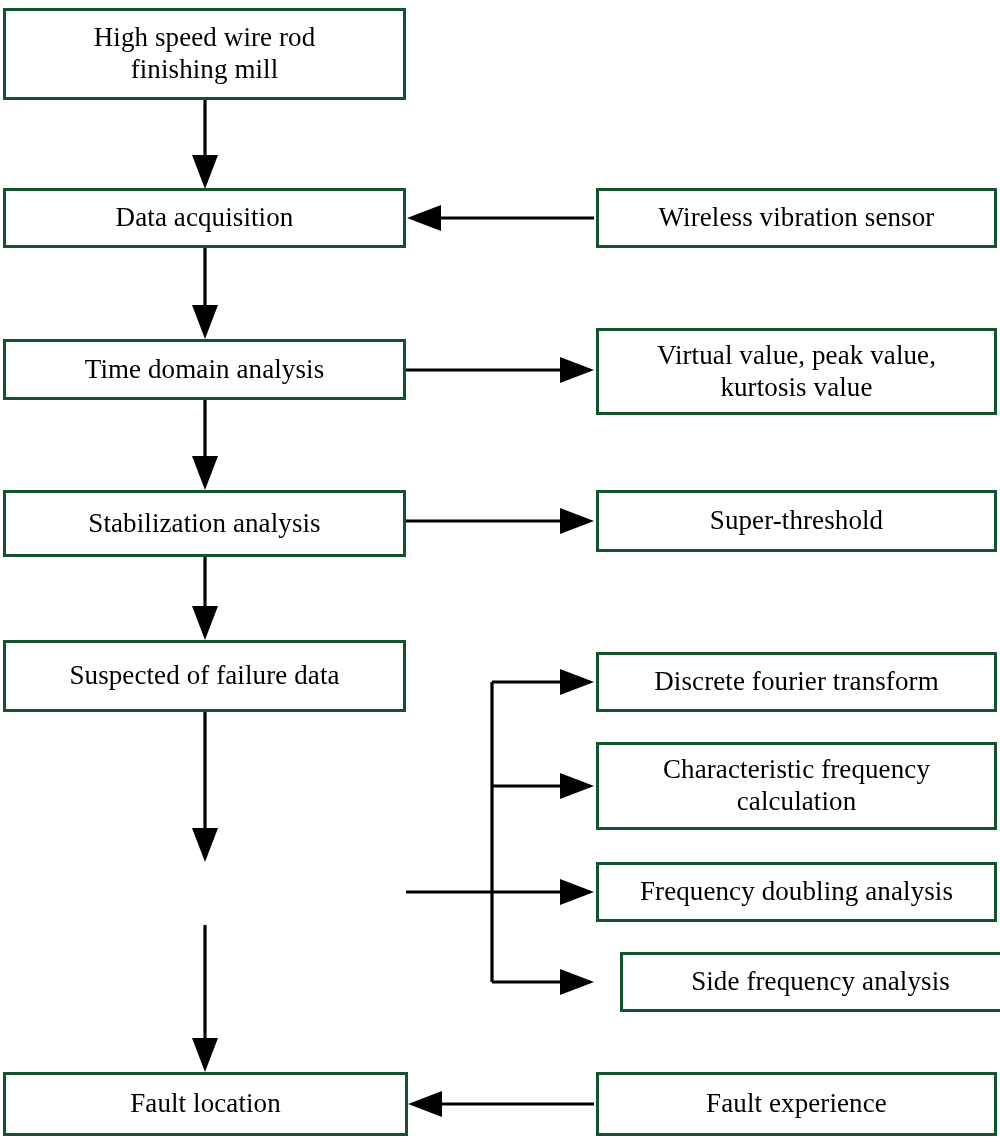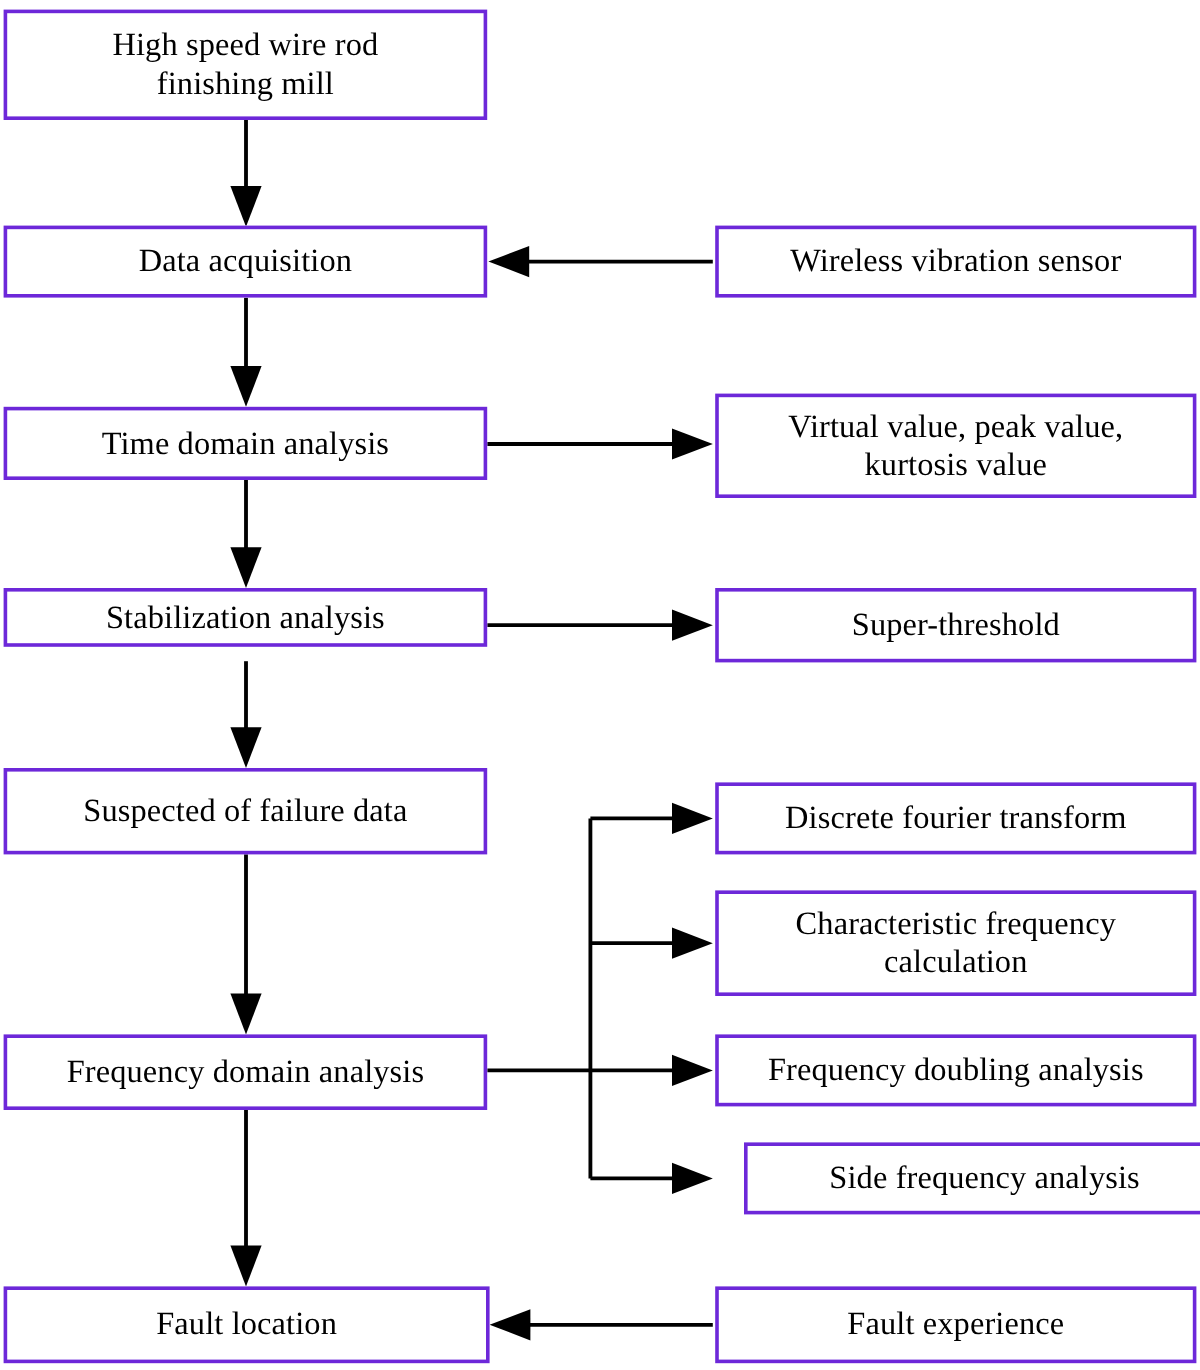--- a/index.html
+++ b/index.html
@@ -17,21 +17,21 @@
   #diagram {
     position: absolute;
     top: 0;
     left: 0;
     width: 1000px;
     height: 1142px;
   }
   .node-box {
     position: absolute;
     box-sizing: border-box;
-    border: 3px solid #6d28d9;
+    border: 3px solid #14532d;
     background: #ffffff;
     display: flex;
     align-items: center;
     justify-content: center;
     text-align: center;
     color: #000000;
     font-family: "Liberation Serif", "DejaVu Serif", serif;
     font-size: 27px;
     line-height: 1.18;
     letter-spacing: 0.1px;
@@ -152,31 +152,28 @@
   </div>
 
   <div class="node-box" style="left:3px; top:188px; width:403px; height:60px;">
     <span class="label">Data acquisition</span>
   </div>
 
   <div class="node-box" style="left:3px; top:339px; width:403px; height:61px;">
     <span class="label">Time domain analysis</span>
   </div>
 
-  <div class="node-box" style="left:3px; top:490px; width:403px; height:49px;text-align:center;">
+  <div class="node-box" style="left:3px; top:490px; width:403px; height:67px;text-align:center;">
     <span class="label">Stabilization analysis</span>
   </div>
 
   <div class="node-box" style="left:3px; top:640px; width:403px; height:72px;">
     <span class="label">Suspected of failure data</span>
   </div>
 
-  <div class="node-box" style="left:3px; top:862px; width:403px; height:63px;">
-    <span class="label">Frequency domain analysis</span>
-  </div>
 
   <div class="node-box" style="left:3px; top:1072px; width:405px; height:64px;">
     <span class="label">Fault location</span>
   </div>
 
   <div class="node-box" style="left:596px; top:188px; width:401px; height:60px;">
     <span class="label">Wireless vibration sensor</span>
   </div>
 
   <div class="node-box" style="left:596px; top:328px; width:401px; height:87px;">

